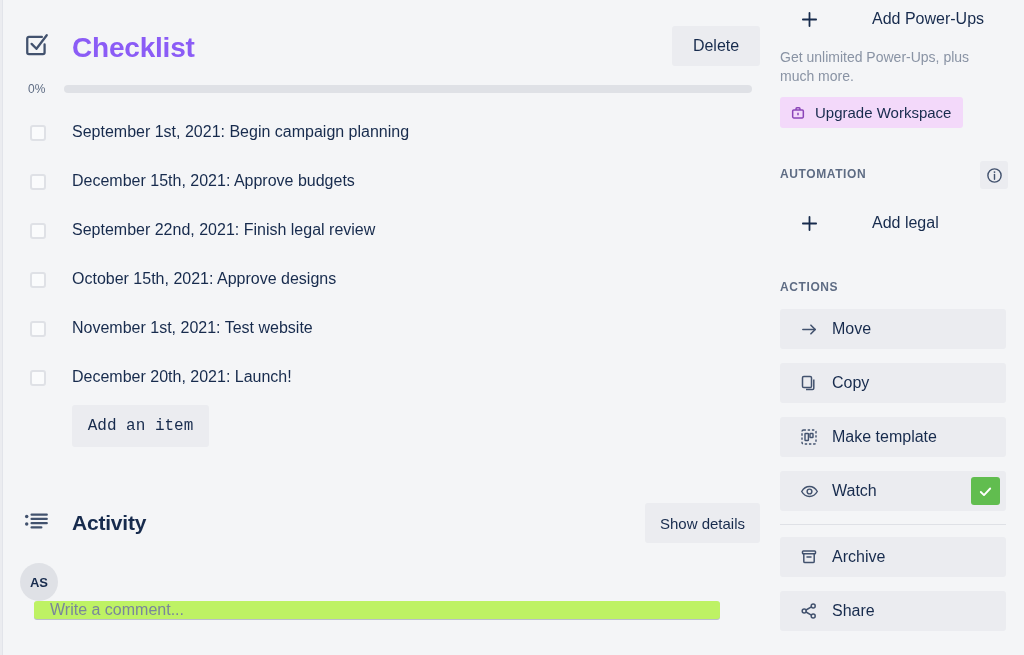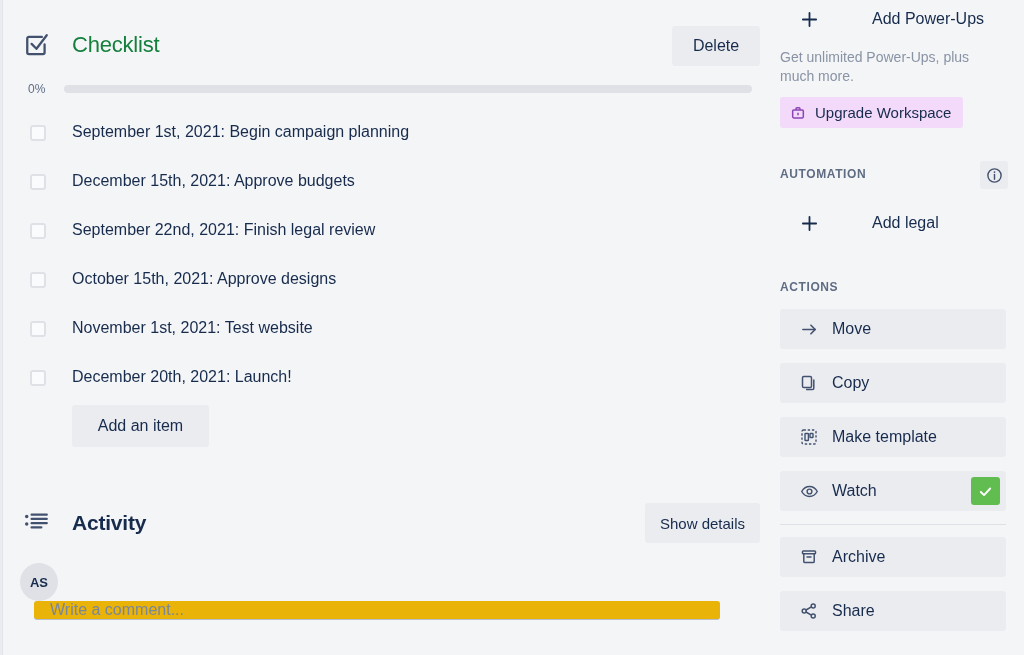--- a/index.html
+++ b/index.html
@@ -35,22 +35,22 @@
   .checklist-header {
     position: absolute; left: 16px; top: 26px;
     width: 740px; height: 40px;
   }
   .checklist-icon {
     position: absolute; left: 4px; top: 6px;
     width: 26px; height: 26px;
   }
   .checklist-title {
     position: absolute; left: 52px; top: 6px;
-    font-size: 22px; font-weight: normal;
-    color: #15803d; letter-spacing: -0.2px;
+    font-size: 28px; font-weight: bold;
+    color: #8b5cf6; letter-spacing: -0.2px;
   }
   .delete-btn {
     position: absolute; left: 652px; top: 0px;
     width: 88px; height: 40px;
     background: #ebecf0;
     border: none; border-radius: 3px;
     color: #172b4d; font-size: 16px;
     font-family: "Liberation Sans", sans-serif;
     cursor: pointer;
     display: flex; align-items: center; justify-content: center;
@@ -102,21 +102,21 @@
     font-size: 16px; color: #172b4d;
     line-height: 1.3;
   }
 
   .add-item-btn {
     position: absolute; left: 68px; top: 405px;
     width: 137px; height: 42px;
     background: #ebecf0;
     border: none; border-radius: 3px;
     font-size: 16px; color: #172b4d;
-    font-family: Liberation Sans, sans-serif;
+    font-family: Liberation Mono, monospace;
     cursor: pointer;
   }
 
   
   .activity-header {
     position: absolute; left: 16px; top: 503px;
     width: 740px; height: 42px;
   }
   .activity-icon {
     position: absolute; left: 4px; top: 9px;
@@ -149,21 +149,21 @@
     background: #dfe1e6;
     color: #172b4d;
     font-size: 13px; font-weight: bold;
     display: flex; align-items: center; justify-content: center;
     flex: 0 0 auto;
     margin-top: 3px;
   }
   .comment-input {
     margin-left: 14px;
     width: 686px; height: 48px;
-    background: #eab308;
+    background: #bef264;
     border: none;
     border-radius: 3px;
     box-shadow: 0 1px 0 rgba(9,30,66,0.25);
     padding: 0 16px;
     font-size: 16px;
     color: #172b4d;
     font-family: "Liberation Sans", sans-serif;
   }
   .comment-input::placeholder { color: #7a869a; }
 

